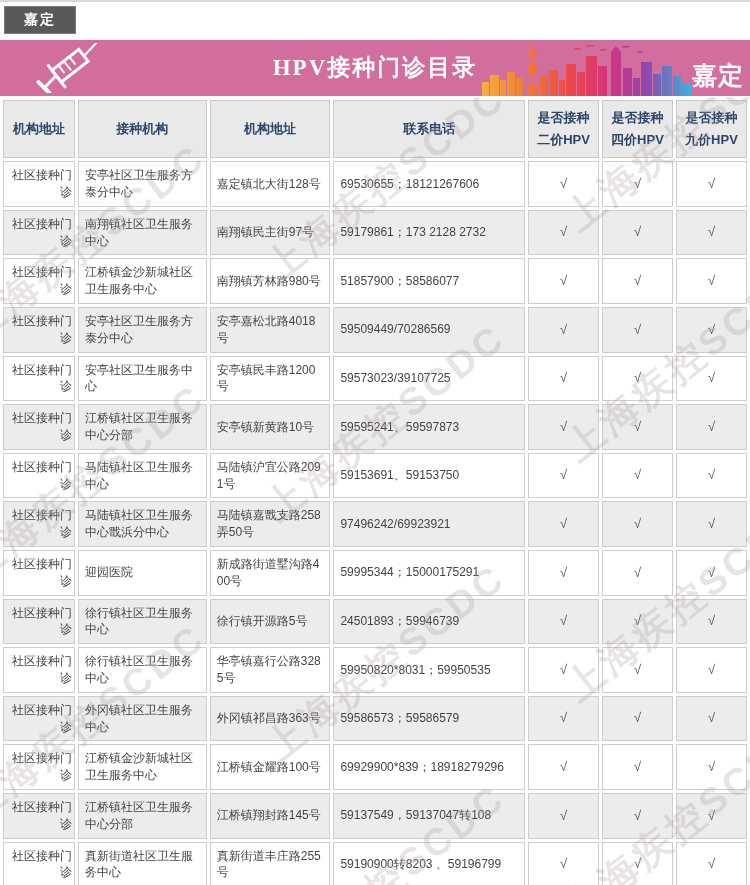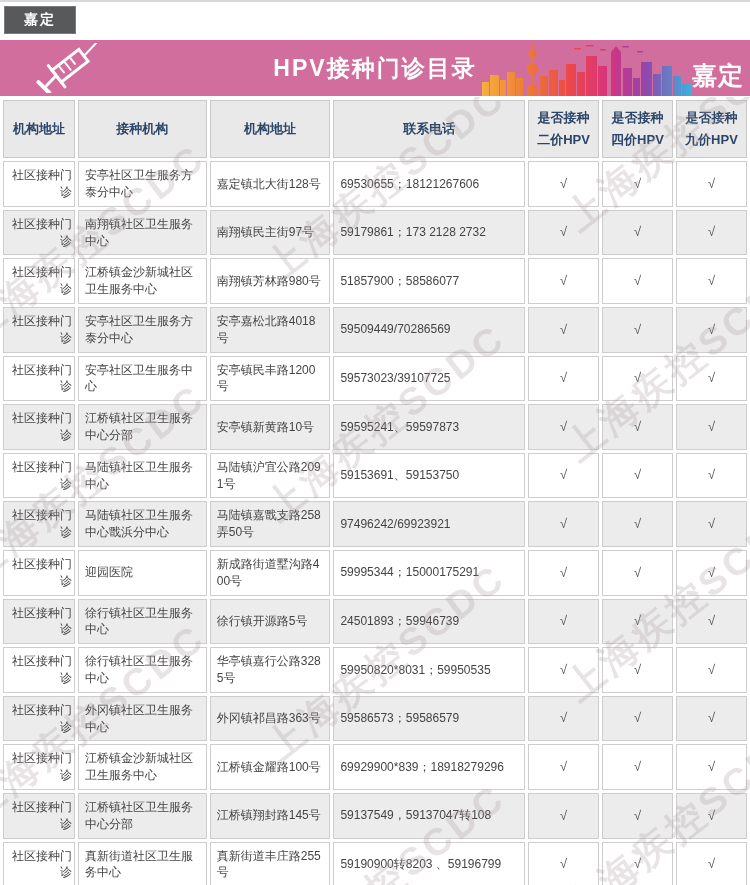--- a/index.html
+++ b/index.html
@@ -39,20 +39,21 @@
   .banner-title {
     position: absolute;
     left: 0; right: 0; top: 0;
     height: 56px;
     line-height: 56px;
     text-align: center;
     color: #ffffff;
     font-size: 23px;
     font-weight: bold;
     letter-spacing: 2px;
+    font-family: Liberation Serif, serif;
   }
   .syringe-wrap {
     position: absolute;
     left: 22px; top: 3px;
     width: 92px; height: 50px;
   }
   .skyline-wrap {
     position: absolute;
     right: 58px; bottom: 0;
     width: 210px; height: 54px;

